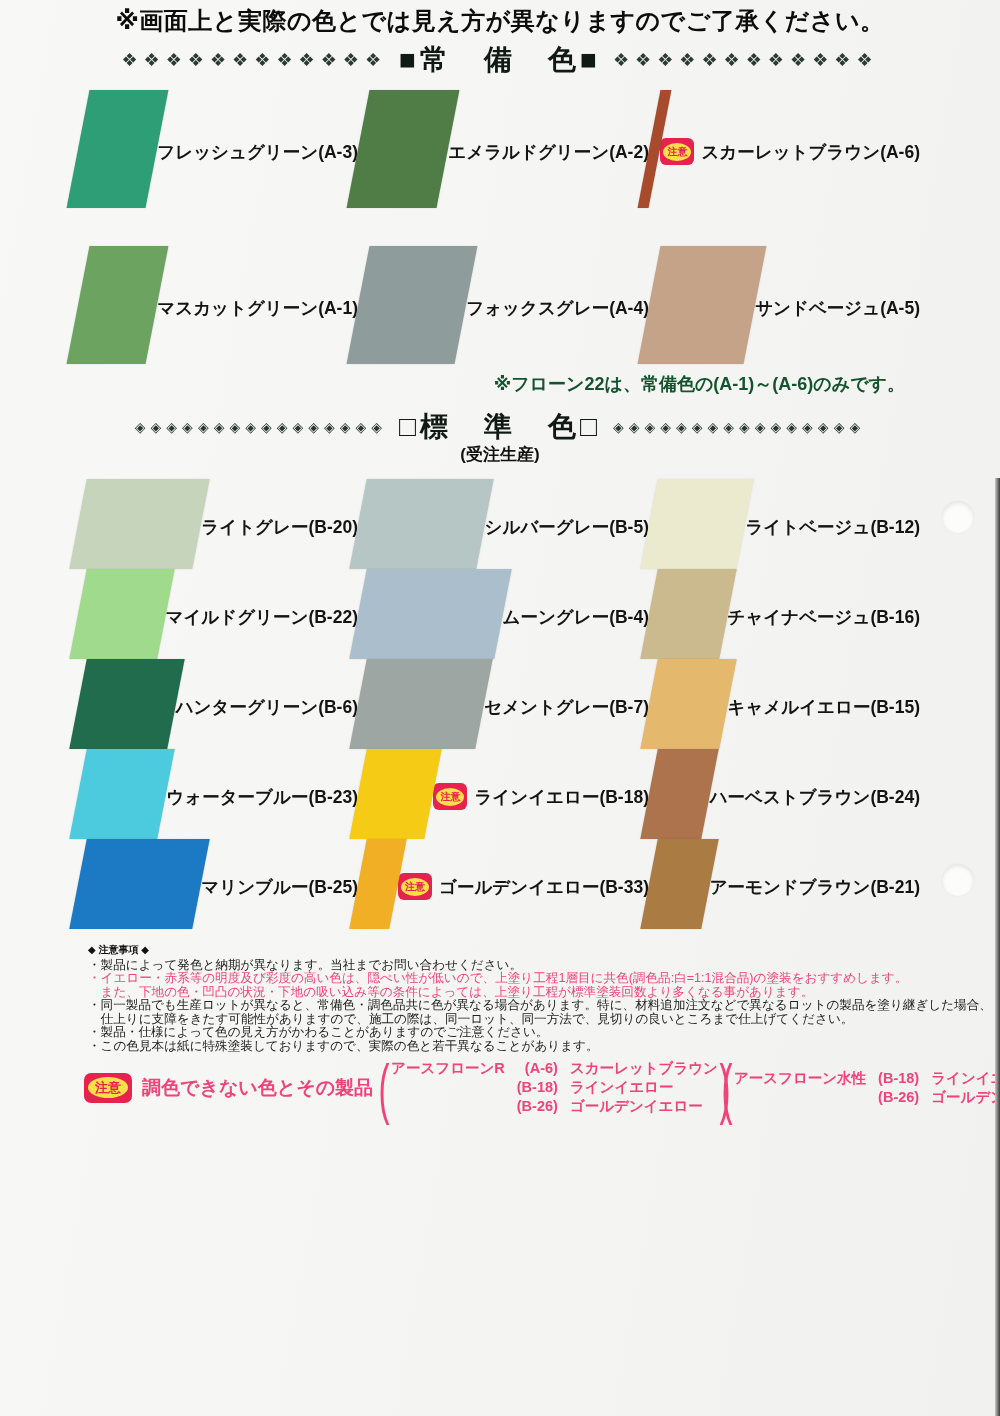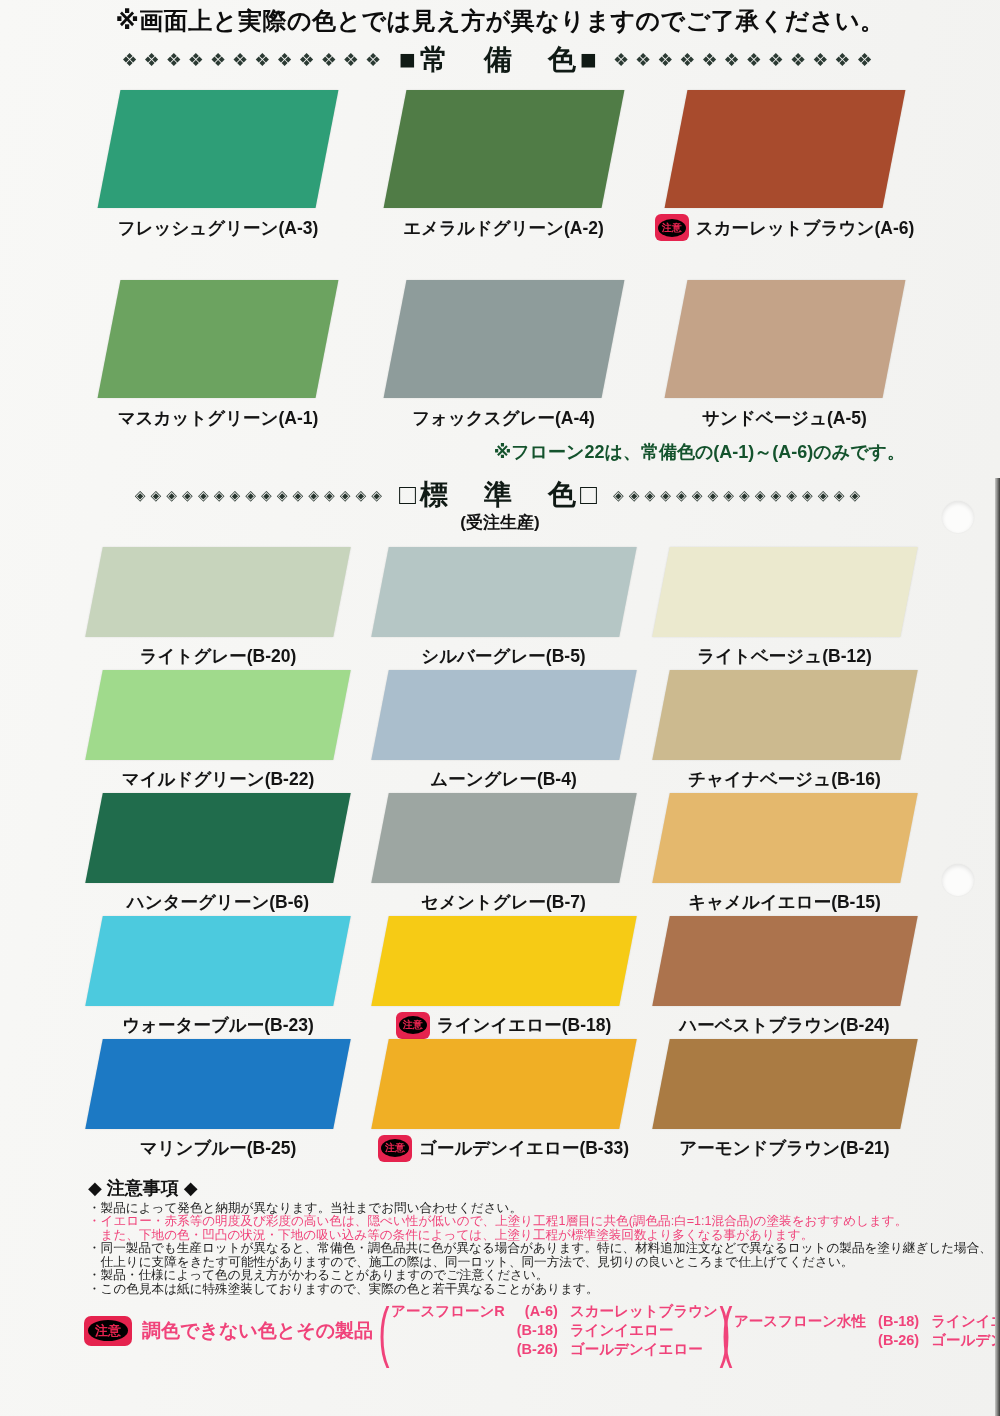--- a/index.html
+++ b/index.html
@@ -22,42 +22,42 @@
   .sec-head .decor{color:#2b3a33;font-size:18px;letter-spacing:6px;white-space:nowrap;line-height:1;}
   .sec-head .sec-title{font-size:28px;font-weight:bold;color:#101a15;letter-spacing:4px;white-space:nowrap;line-height:1.1;}
   .sec-head.b .decor{font-size:14px;letter-spacing:5px;color:#27352e;}
   .sec-head.b{margin-top:16px;}
   .sub-head{text-align:center;font-size:17px;font-weight:bold;margin-top:0px;color:#111;}
 
   
   .swatch-grid{display:grid;grid-template-columns:280px 291px 271px;margin-left:78px;width:842px;}
   .swatch-grid.grid-a{row-gap:38px;margin-top:14px;}
   .swatch-grid.grid-b{margin-top:13px;}
-  .cell{display:flex;flex-direction:column;align-items:center;}
+  .cell{display:flex;align-items:center;}
   .swatch{transform:skewX(-11deg);box-shadow:0 0 2px rgba(0,0,0,0.12);}
   .grid-a .swatch{width:218px;height:118px;}
   .grid-b .swatch{width:248px;height:90px;}
   .caption{margin-top:6px;display:flex;align-items:center;gap:7px;}
   .grid-a .caption{height:28px;}
   .grid-b .caption{height:27px;}
   .caption .label{font-size:17.5px;font-weight:600;color:#141414;white-space:nowrap;letter-spacing:0;}
 
   
   .badge{flex:0 0 auto;width:34px;height:27px;background:var(--red,#e5234e);border-radius:6px;
     display:inline-flex;align-items:center;justify-content:center;}
-  .badge-oval{width:28px;height:18px;background:#000000;border-radius:50%;
+  .badge-oval{width:28px;height:18px;background:#fde047;border-radius:50%;
     display:flex;align-items:center;justify-content:center;}
   .badge-text{color:var(--red,#e5234e);font-size:10px;font-weight:bold;line-height:1;letter-spacing:0;}
 
   
   .note-right{margin:8px 95px 0 0;text-align:right;font-size:18px;font-weight:600;color:#14532d;}
 
   
   .notes{margin:14px 0 0 88px;}
-  .notes-heading{font-size:18px;font-weight:bold;color:#111;margin-bottom:2px;}
+  .notes-heading{font-size:10px;font-weight:bold;color:#111;margin-bottom:2px;}
   .note-line{font-size:12.6px;line-height:13.5px;color:#222;white-space:nowrap;font-weight:500;}
   .note-line.red{color:var(--textred,#f0437a);}
 
   
   .footer{margin:6px 0 0 84px;display:flex;align-items:center;gap:10px;}
   .footer .badge.big{width:48px;height:30px;border-radius:7px;}
   .footer .badge.big .badge-oval{width:40px;height:21px;}
   .footer .badge.big .badge-text{font-size:13px;}
   .footer-label{font-size:19px;font-weight:bold;color:var(--textred,#f0437a);white-space:nowrap;}
   .groups{display:flex;align-items:center;}

